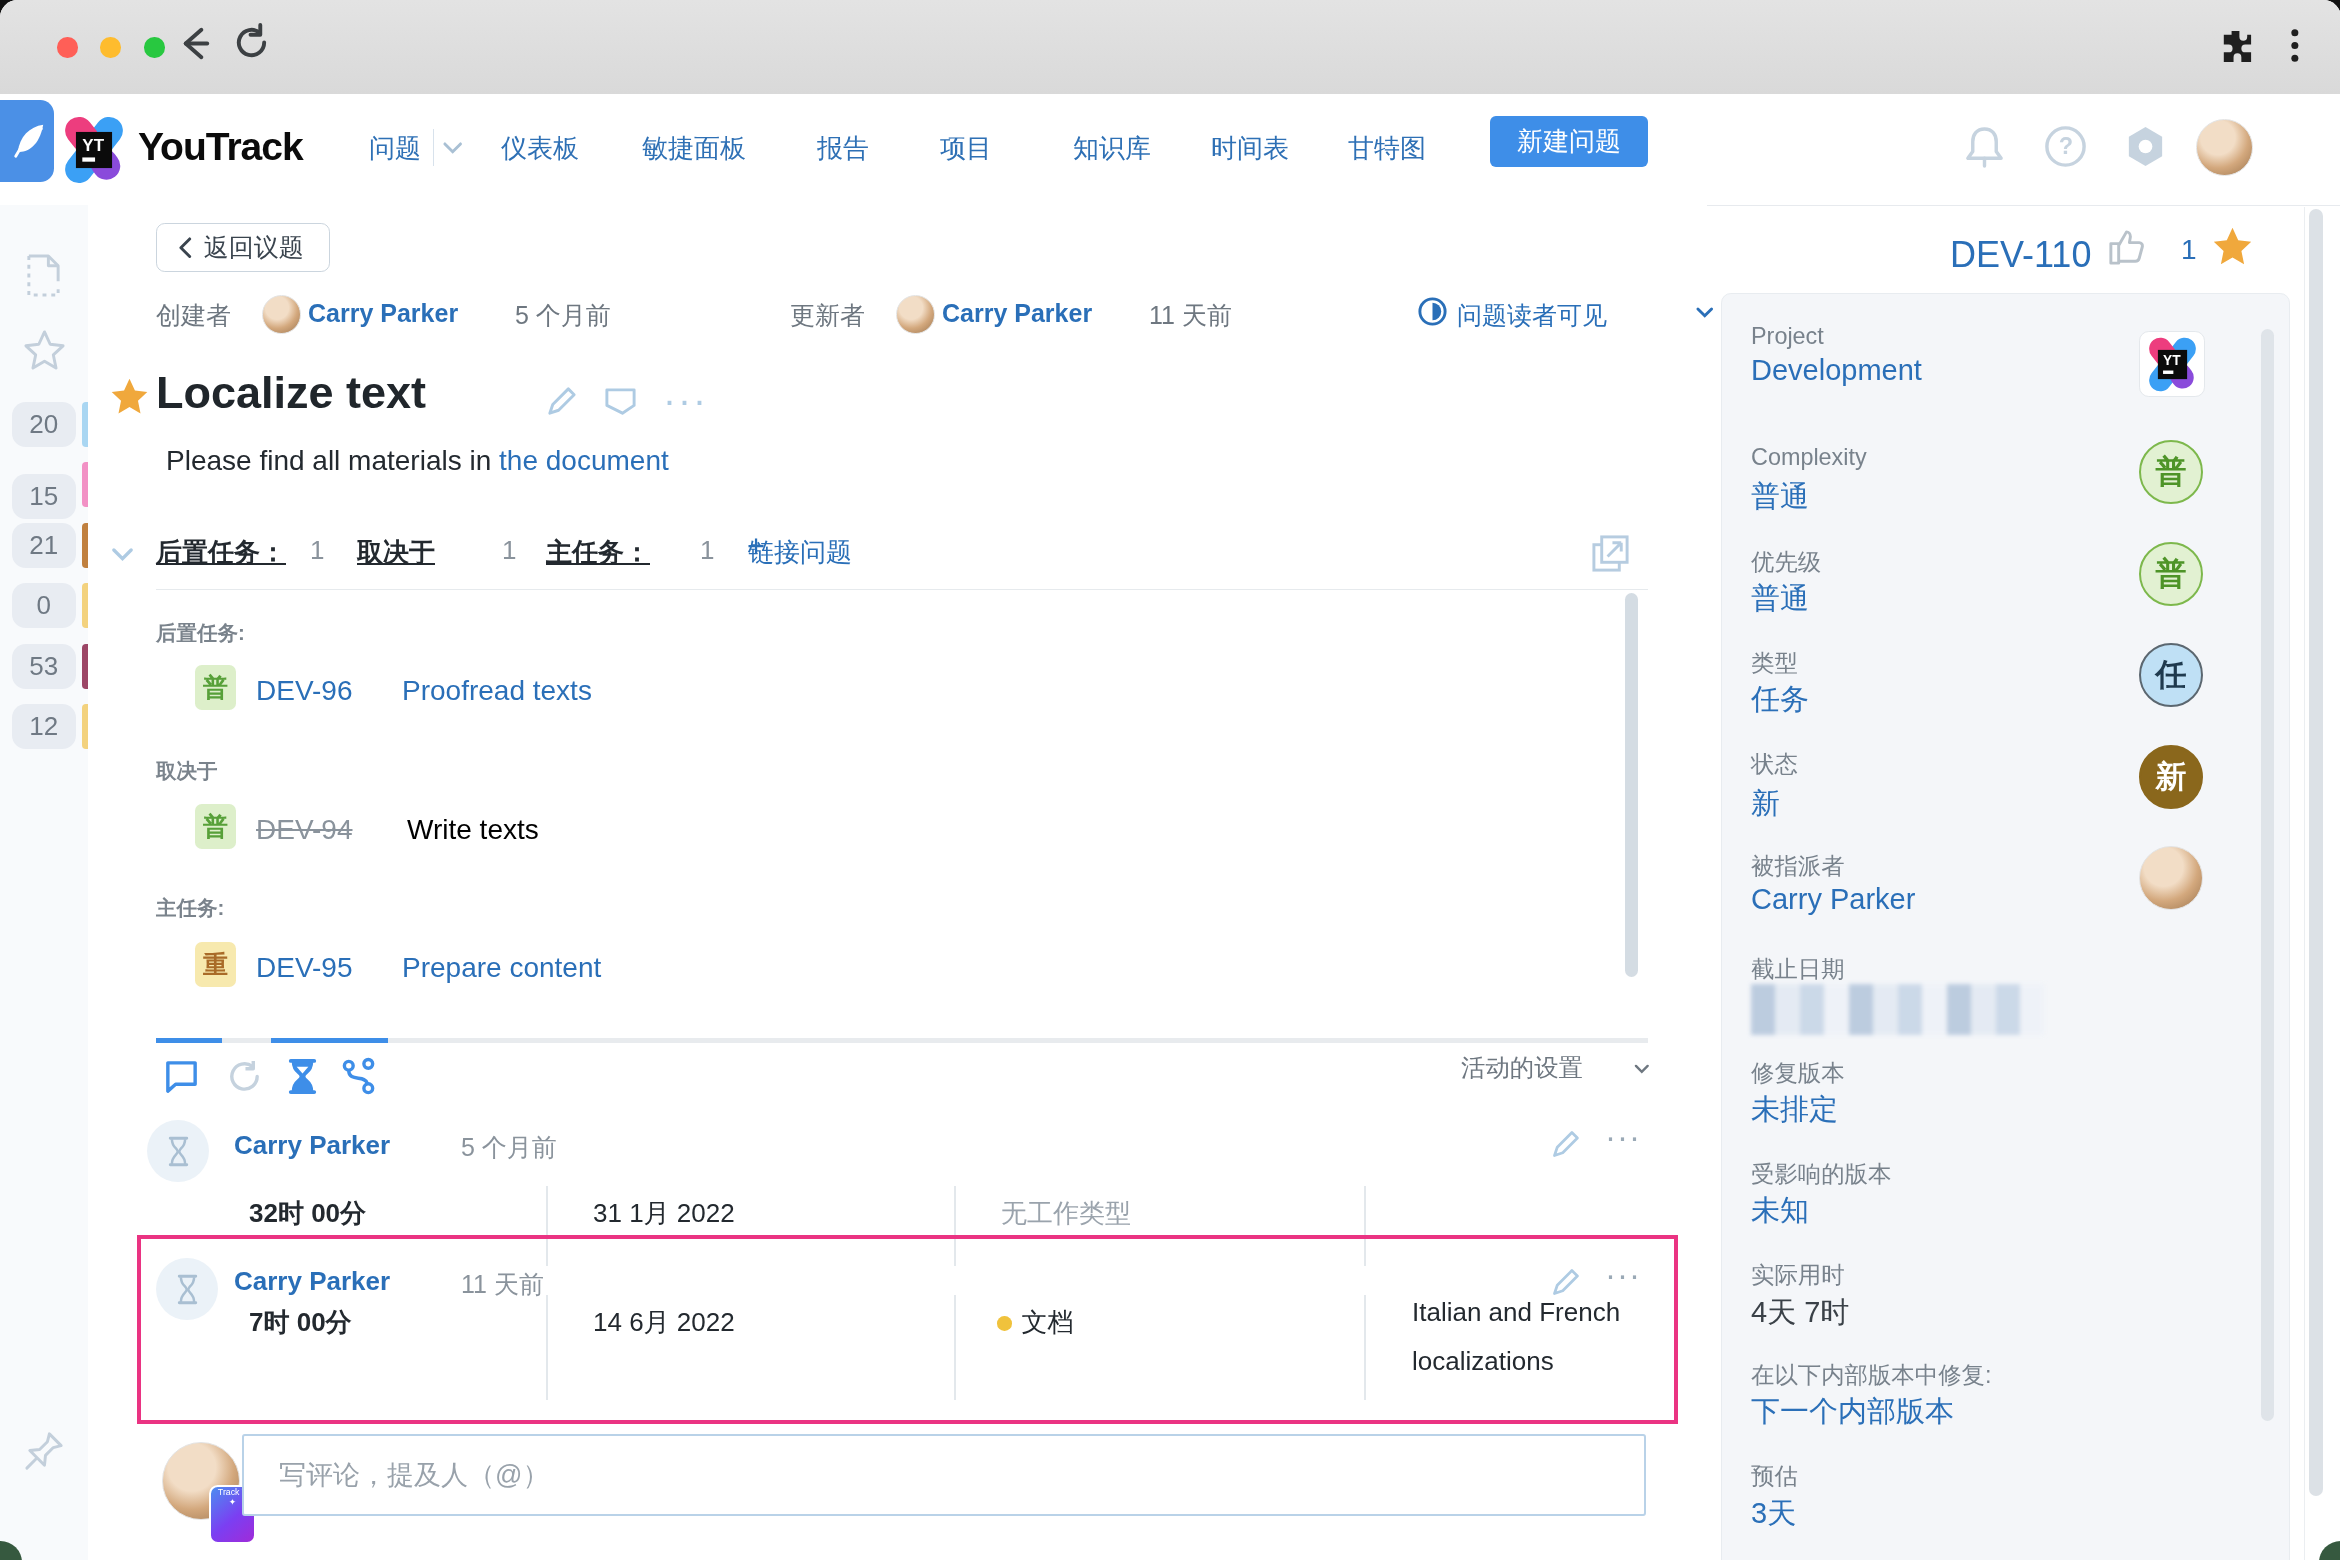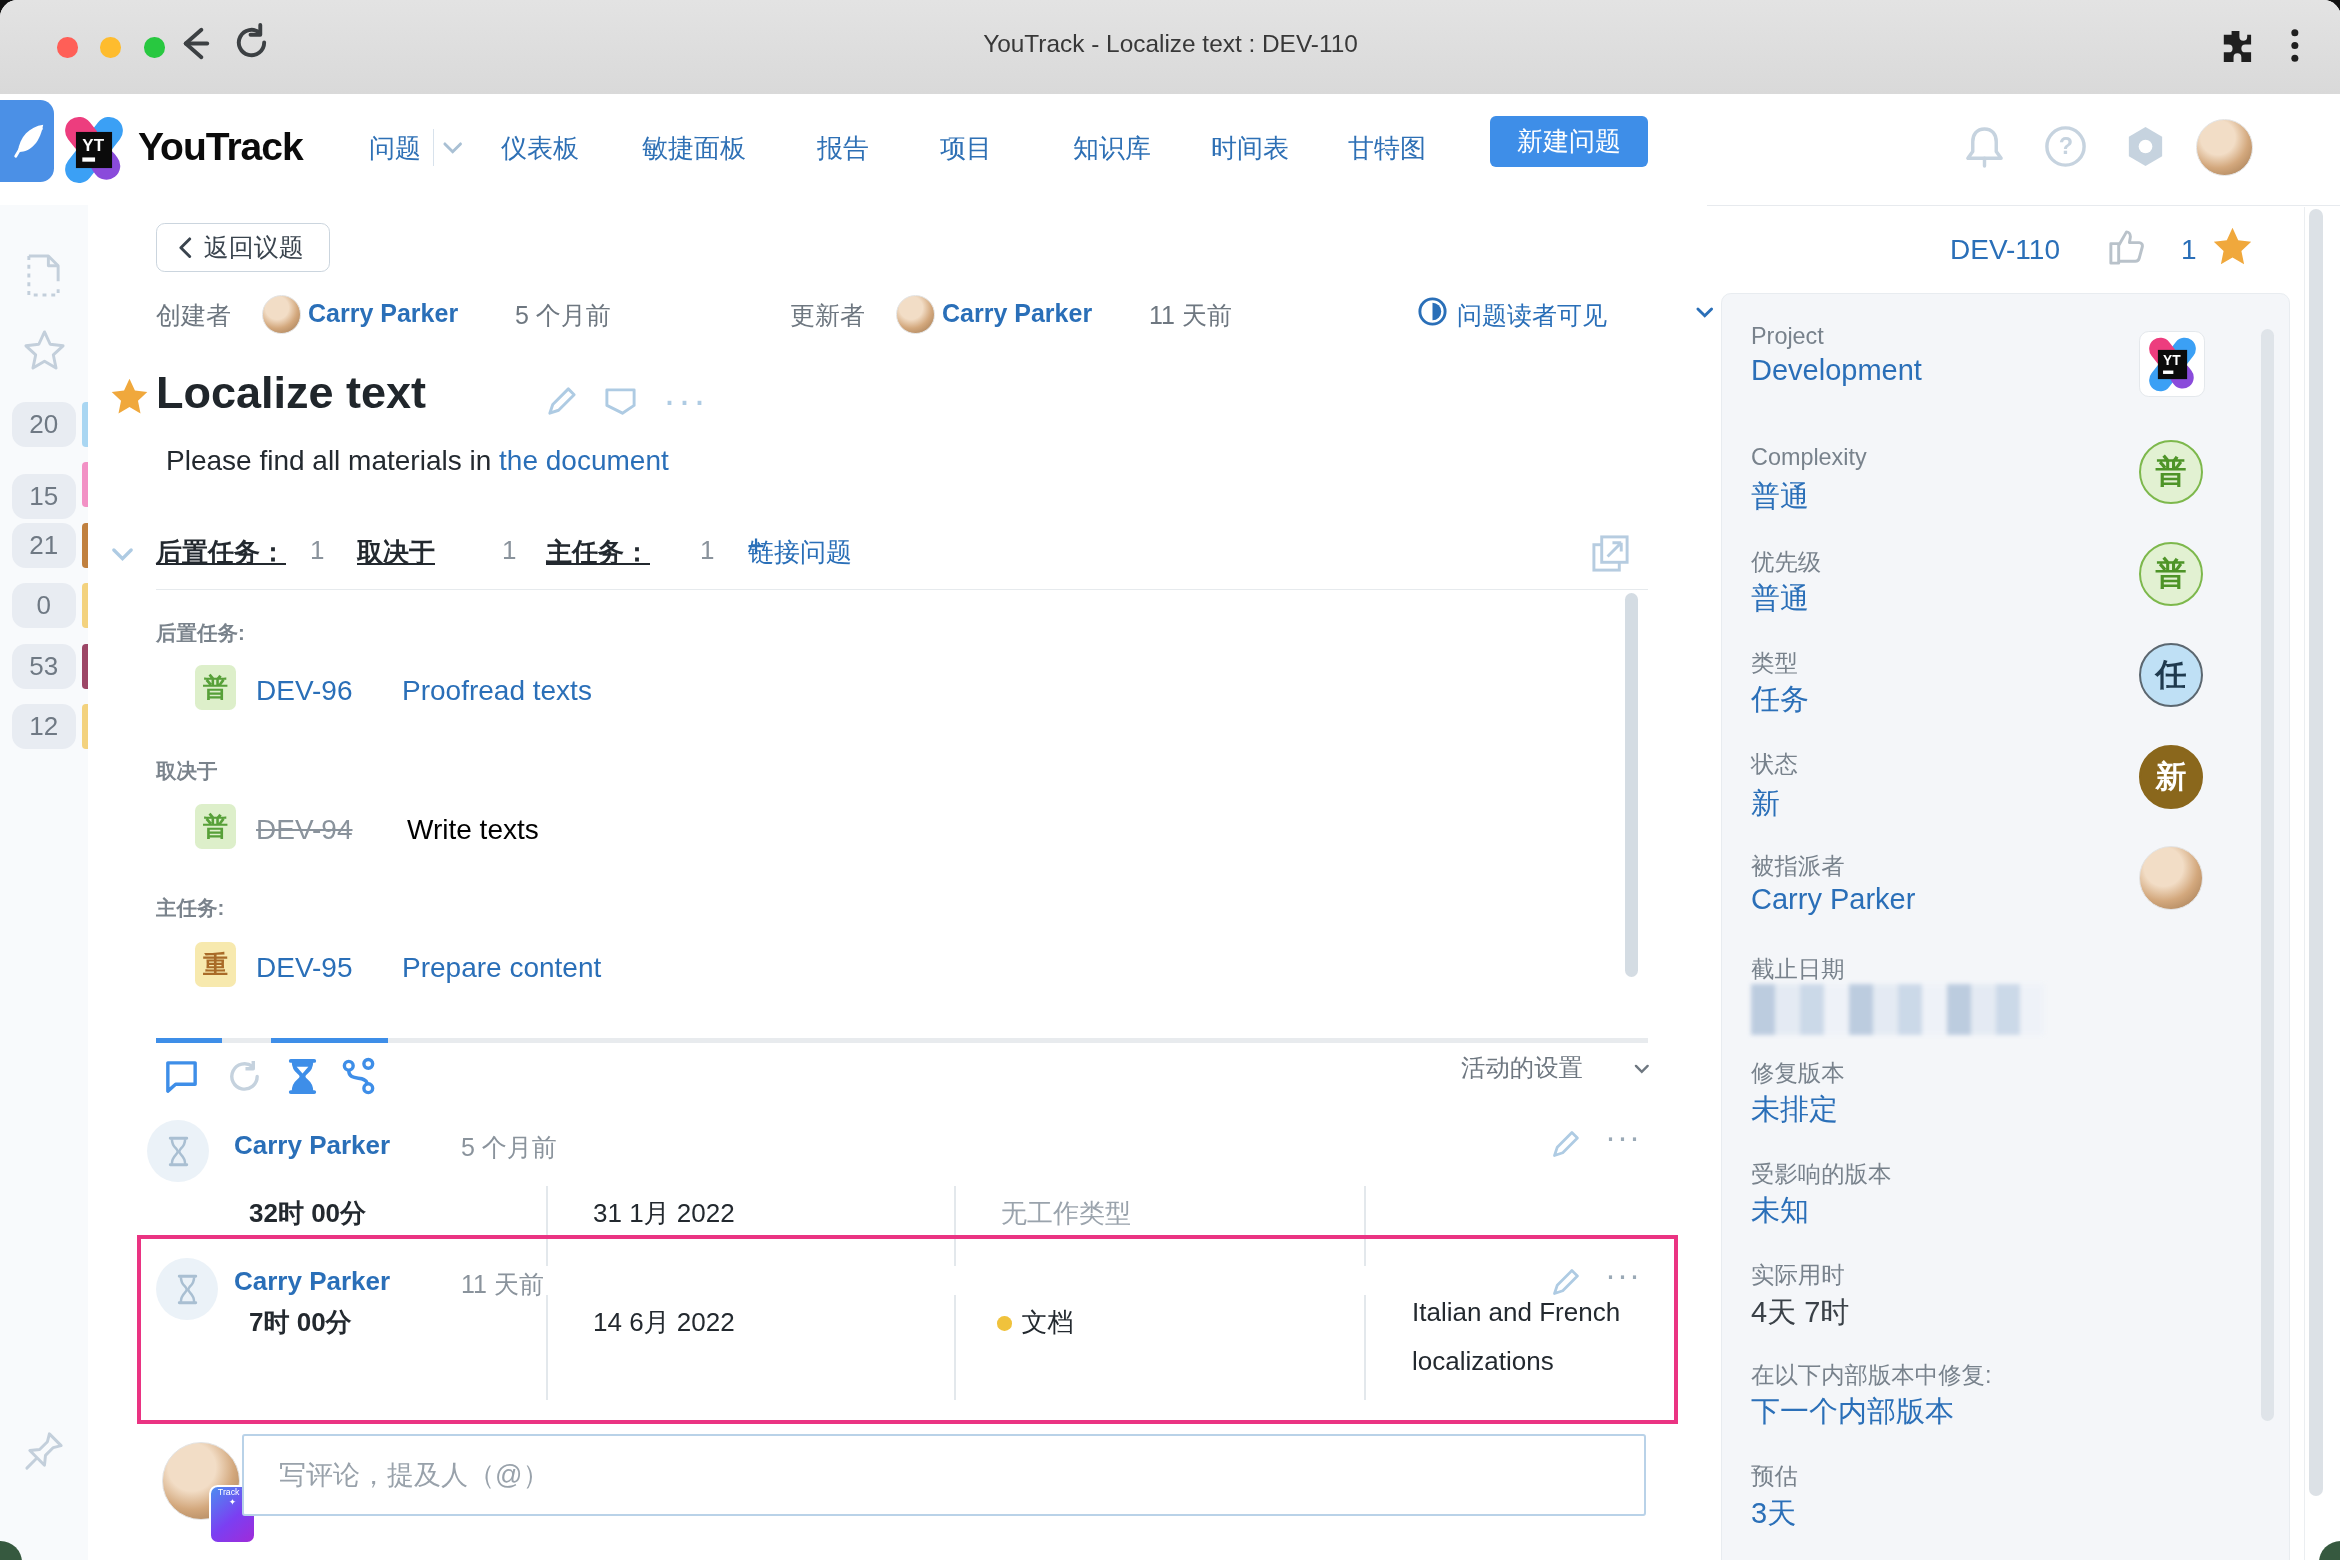--- a/index.html
+++ b/index.html
@@ -22,21 +22,21 @@
   .rail{position:absolute;left:0;top:205px;width:88px;height:1356px;background:#f8fafc;border-right:1px solid #e9edf1;}
   .pill{position:absolute;left:11.7px;width:64px;height:45px;background:#e8ecf2;border-radius:13.7px;color:#6f7984;font-size:26px;text-align:center;line-height:45px;}
   .pill-strip{position:absolute;left:82px;width:12.7px;height:45px;border-radius:3.9px;}
   .c0{background:#a9d6f2}.c1{background:#f291c5}.c2{background:#c0803f}.c3{background:#f3d27e}.c4{background:#9c4666}.c5{background:#f3d27e}
   
   .main{position:absolute;left:88px;top:205px;width:1619px;height:1356px;background:#fff;}
   .backbtn{position:absolute;left:68px;top:17.6px;height:47px;padding:0 25px 0 19.5px;border:1px solid #cbd5de;border-radius:8.8px;font-size:25px;color:#3a444e;line-height:47px;background:#fff;}
   .meta{font-size:25px;color:#6e7780;position:absolute;top:94px;}
   .blue{color:#2a6fb8;}
   .gray{color:#8a939c;}
-  .issue-key{position:absolute;font-size:28px;color:#2a6fb8;}
+  .issue-key{position:absolute;font-size:36px;color:#2a6fb8;}
   .title{position:absolute;left:68px;top:162px;font-size:45px;font-weight:bold;color:#20262b;}
   .desc{position:absolute;left:68px;top:240px;font-size:28px;color:#23292f;margin-left:10px;}
   .links-head{position:absolute;top:330px;font-size:26px;}
   .links-head b{color:#23292f;text-decoration:underline;}
   .hr{position:absolute;left:68px;top:384px;width:1492px;height:1px;background:#e6eaed;}
   .grp{position:absolute;left:68px;font-size:20.5px;color:#7a838c;font-weight:bold;}
   .badge{position:absolute;width:41px;height:45px;border-radius:6.8px;font-size:25px;font-weight:bold;text-align:center;line-height:45px;}
   .badge.green{background:#ddefca;color:#57a039;}
   .badge.yellow{background:#f7e9ae;color:#a96b28;}
   .linkrow{position:absolute;font-size:28px;}
@@ -86,21 +86,20 @@
           <path d="M28 8 L12 22 L28 36" stroke="#3c4043" stroke-width="4" fill="none" stroke-linecap="round" stroke-linejoin="round"></path>
           <path d="M12 22 H34" stroke="#3c4043" stroke-width="4" stroke-linecap="round"></path>
         </svg>
     </div>
     <div class="chrome-ico" style="left:232px;top:23.4px">
       <svg width="39" height="39" viewBox="0 0 40 40">
           <path d="M33 20 a13 13 0 1 1 -4.5 -9.8" stroke="#3c4043" stroke-width="4" fill="none" stroke-linecap="round"></path>
           <path d="M29 2 v10 h-10" stroke="#3c4043" stroke-width="4" fill="none" stroke-linecap="round" stroke-linejoin="round"></path>
         </svg>
     </div>
-    <div class="chrome-title">YouTrack - Localize text : DEV-110</div>
     <div class="chrome-ico" style="left:2216px;top:27px">
       <svg width="39" height="39" viewBox="0 0 40 40">
           <path d="M16 4 h8 v6 a4 4 0 0 0 8 0 v-2 h4 v10 h-6 a4 4 0 0 0 0 8 h6 v10 h-10 v-5 a4 4 0 0 0 -8 0 v5 H8 V26 h5 a4 4 0 0 0 0 -8 H8 V8 h8 z" fill="#1f1f1f"></path>
         </svg>
     </div>
     <div class="chrome-ico" style="left:2288px;top:25px">
       <svg width="13.7" height="43" viewBox="0 0 14 44">
           <circle cx="7" cy="8" r="3.6" fill="#1f1f1f"></circle>
           <circle cx="7" cy="21" r="3.6" fill="#1f1f1f"></circle>
           <circle cx="7" cy="34" r="3.6" fill="#1f1f1f"></circle>

